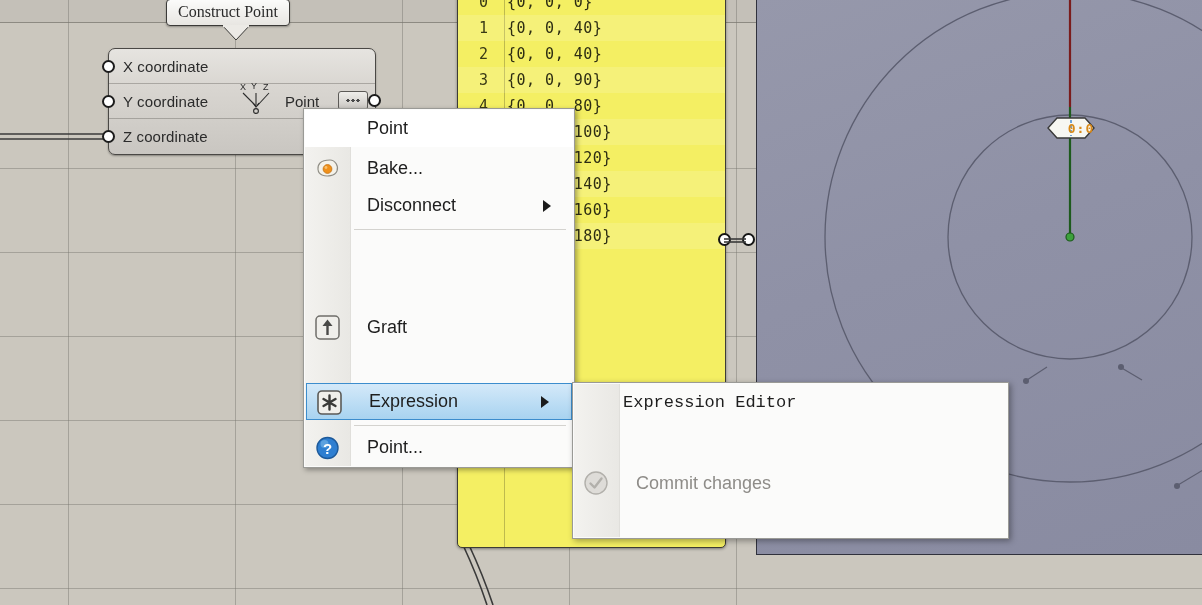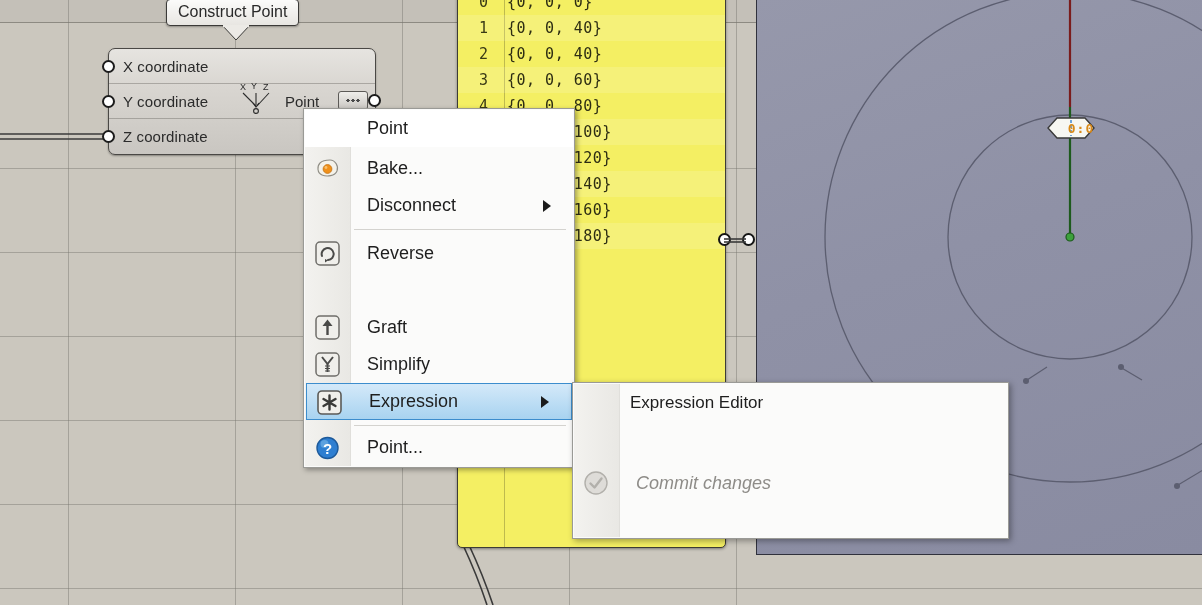--- a/index.html
+++ b/index.html
@@ -63,20 +63,21 @@
   }
 
   
   .balloon{
     position:absolute;left:166px;top:-1px;
     padding:3px 11px 4px 11px;
     background:linear-gradient(180deg,#fbfbfa,#e8e6e2);
     border:1px solid #3b3a38;border-radius:4px;
     font-size:16px;color:#2a2a2a;white-space:nowrap;
     box-shadow:0 1px 2px rgba(0,0,0,.3);
+    font-family:Liberation Serif, serif;
   }
   .balloon-tail{
     position:absolute;left:222px;top:25px;width:28px;height:16px;
   }
 
   
   .yellow-panel{
     position:absolute;left:457px;top:-12px;width:267px;height:558px;
     background:#f4ef63;
     border:1px solid #3d3c36;border-radius:5px;
@@ -153,30 +154,30 @@
     position:absolute;left:572px;top:382px;width:435px;height:155px;
     background:#fbfbfa;border:1px solid #9a9a96;
     box-shadow:2px 2px 6px rgba(0,0,0,.35);
   }
   .submenu .gutter{
     position:absolute;left:1px;top:1px;bottom:1px;width:45px;
     background:linear-gradient(90deg,#f3f2ef,#e9e8e4);
     border-right:1px solid #e0dfdb;
   }
   .sm-title{
-    position:absolute;left:57px;top:10px;font-size:17px;color:#1e1e1e;
+    position:absolute;left:50px;top:10px;font-size:17px;color:#1e1e1e;font-family:Liberation Mono, monospace;
   }
   .sm-input{
     position:absolute;left:60px;top:40px;width:332px;height:31px;
     border:1px solid #6d6d6a;background:#ffffff;box-sizing:border-box;
     font-family:"Liberation Sans",sans-serif;font-size:17px;color:#1b1b1b;
     padding:0 5px;line-height:29px;
   }
   .sm-item{
-    position:absolute;left:1px;right:0;height:36px;display:flex;align-items:center;font-style:italic;
+    position:absolute;left:1px;right:0;height:36px;display:flex;align-items:center;
   }
   .sm-item .sm-icon{position:absolute;left:8px;top:4px;width:28px;height:28px;}
   .sm-item .sm-label{position:absolute;left:62px;font-size:18px;color:#8e8c88;}
 </style>
 </head>
 <body>
 
 <div id="root">
 
   <div class="canvas">
@@ -250,21 +251,21 @@
         <div class="yrow" style="background: rgba(255, 255, 255, 0.14);">
           <span class="idx">1</span>
           <span class="val">{0, 0, 40}</span>
         </div>
         <div class="yrow">
           <span class="idx">2</span>
           <span class="val">{0, 0, 40}</span>
         </div>
         <div class="yrow" style="background: rgba(255, 255, 255, 0.14);">
           <span class="idx">3</span>
-          <span class="val">{0, 0, 60}</span>
+          <span class="val">{0, 0, 90}</span>
         </div>
         <div class="yrow">
           <span class="idx">4</span>
           <span class="val">{0, 0, 80}</span>
         </div>
         <div class="yrow" style="background: rgba(255, 255, 255, 0.14);">
           <span class="idx">5</span>
           <span class="val">{0, 0, 100}</span>
         </div>
         <div class="yrow">
@@ -328,48 +329,31 @@
       </svg>
       <div class="mi-label">Bake...</div>
     </div>
 
     <div class="mi" style="top:78px">
       <div class="mi-label">Disconnect</div>
       <div class="mi-arrow"></div>
     </div>
     <div class="mi-sep" style="top:120px"></div>
 
-    <div class="mi" style="top:126px">
-      <svg class="mi-icon" viewBox="0 0 29 29">
-        <rect x="3" y="3" width="23" height="23" rx="4" fill="#f0efeb" stroke="#6f6e6a" stroke-width="1.5"></rect>
-        <path d="M9,17 A6,6 0 1 1 15,21" fill="none" stroke="#4a4a48" stroke-width="2" stroke-linecap="round"></path>
-        <path d="M12,20 L15,21.5 L12,23.5" fill="#4a4a48"></path>
-      </svg>
-      <div class="mi-label">Reverse</div>
-    </div>
 
 
     <div class="mi" style="top:200px">
       <svg class="mi-icon" viewBox="0 0 29 29">
         <rect x="3" y="3" width="23" height="23" rx="4" fill="#f0efeb" stroke="#6f6e6a" stroke-width="1.5"></rect>
         <path d="M14.5,22 L14.5,11" stroke="#4a4a48" stroke-width="2.4"></path>
         <path d="M9.5,13 L14.5,6.5 L19.5,13 Z" fill="#4a4a48"></path>
       </svg>
       <div class="mi-label">Graft</div>
     </div>
 
-    <div class="mi" style="top:237px">
-      <svg class="mi-icon" viewBox="0 0 29 29">
-        <rect x="3" y="3" width="23" height="23" rx="4" fill="#f0efeb" stroke="#6f6e6a" stroke-width="1.5"></rect>
-        <path d="M9,7 L14.5,14 L20,7" fill="none" stroke="#4a4a48" stroke-width="2"></path>
-        <path d="M14.5,14 L14.5,22" stroke="#4a4a48" stroke-width="2"></path>
-        <path d="M12,16 L17,16 M12,18.5 L17,18.5 M12,21 L17,21" stroke="#4a4a48" stroke-width="1.2"></path>
-      </svg>
-      <div class="mi-label">Simplify</div>
-    </div>
 
     <div class="mi selected" style="top:274px">
       <svg class="mi-icon" viewBox="0 0 29 29">
         <rect x="3" y="3" width="23" height="23" rx="4" fill="#f0efeb" stroke="#5b5a57" stroke-width="1.6"></rect>
         <path d="M14.5,7.5 L14.5,21.5 M8.5,11 L20.5,18 M20.5,11 L8.5,18" stroke="#3a3a38" stroke-width="2.4" stroke-linecap="round"></path>
       </svg>
       <div class="mi-label">Expression</div>
       <div class="mi-arrow"></div>
     </div>
     <div class="mi-sep" style="top:316px"></div>

